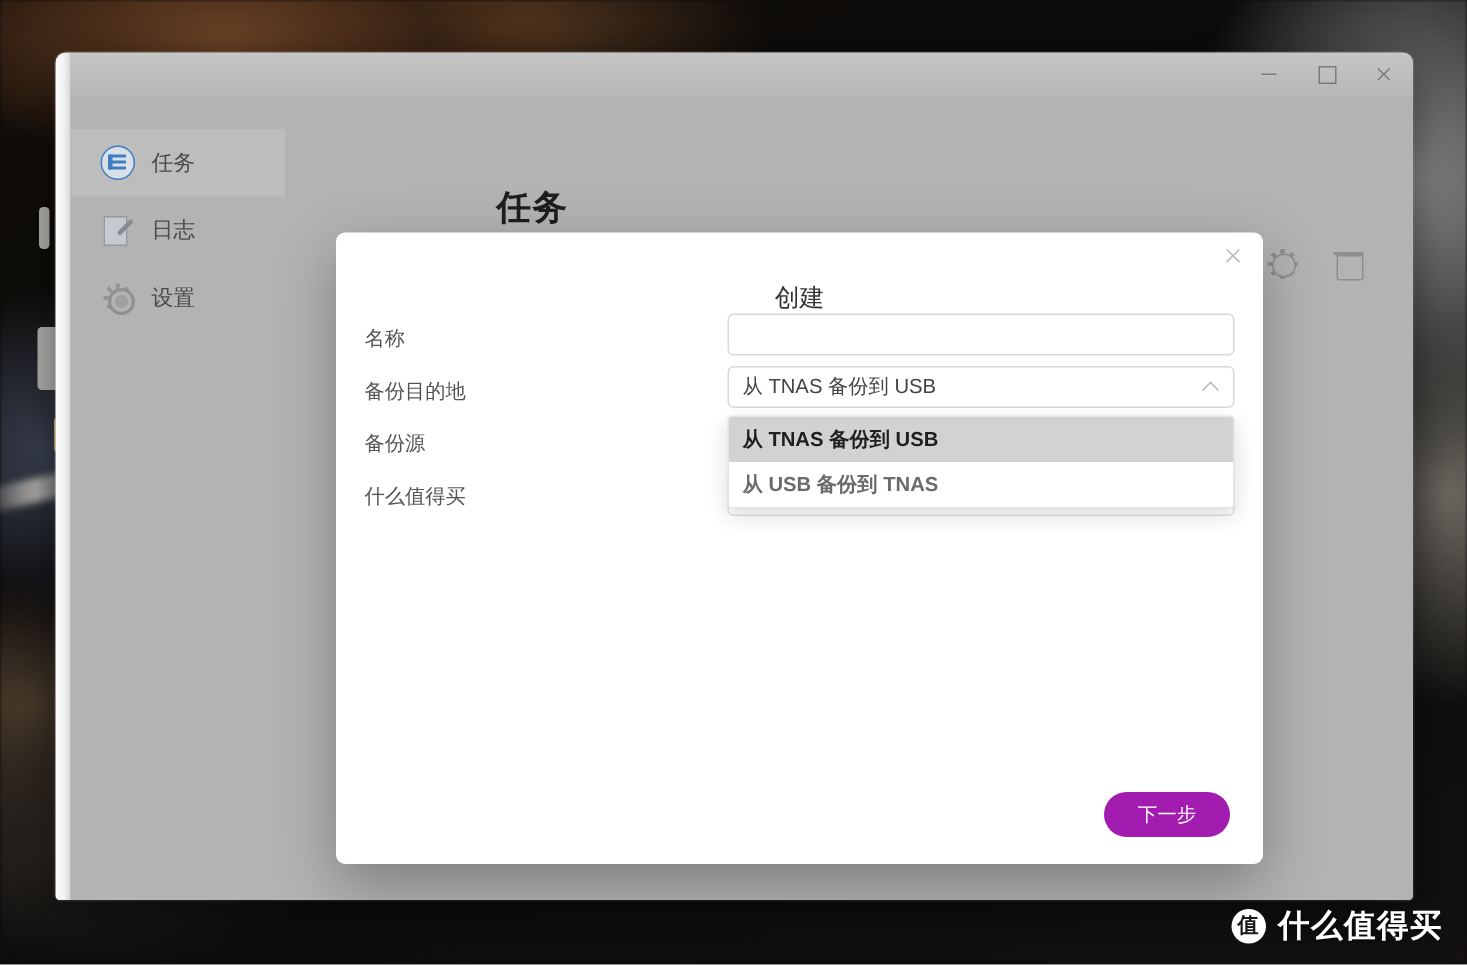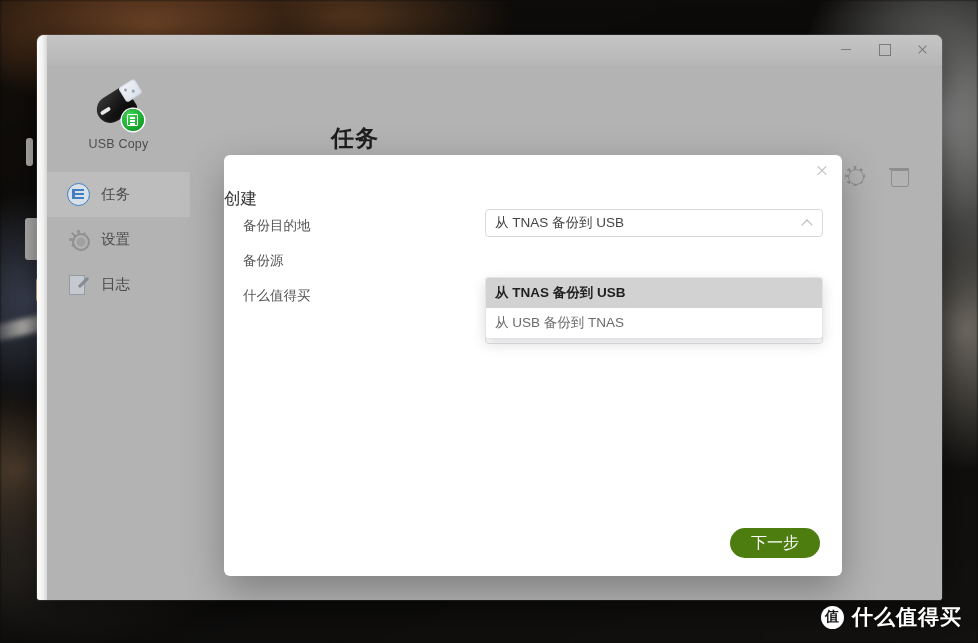--- a/index.html
+++ b/index.html
@@ -225,21 +225,21 @@
   }
 
   
   #modal {
     position: absolute; left: 187px; top: 120px; width: 618px; height: 421px;
     background: #ffffff;
     border-radius: 6px;
     box-shadow: 0 14px 40px rgba(0,0,0,0.30);
   }
   #modal-title {
-    position: absolute; left: 0; right: 0; top: 33px; text-align: left;
+    position: absolute; left: 0; right: 0; top: 33px; text-align: center;
     font-size: 16.5px; color: #333333; font-family: Liberation Serif, serif;
   }
   #modal-close {
     position: absolute; right: 12px; top: 7px; width: 16px; height: 16px;
     opacity: 0.42; cursor: default;
   }
   #modal-close::before, #modal-close::after {
     content: ""; position: absolute; left: 2px; top: 7.5px; width: 12px; height: 1.2px; background: #555;
   }
   #modal-close::before { transform: rotate(45deg); }
@@ -290,33 +290,33 @@
     position: absolute; left: 261px; top: 68px; width: 338px;
     background: #ffffff;
     border: 1px solid #e2e4e8;
     border-radius: 3px;
     box-shadow: 0 5px 14px rgba(0,0,0,0.14);
     overflow: hidden;
     z-index: 5;
   }
   .dd-opt {
     height: 30px; display: flex; align-items: center; padding: 0 9px;
-    font-size: 13.5px; color: #6b6b6b; cursor: default;
+    font-size: 13.5px; color: #6b6b6b; cursor: default; font-weight: bold;
   }
   .dd-opt.selected {
     background: #d2d2d2; color: #1f1f1f; font-weight: bold;
   }
 
   #modal-footer {
     position: absolute; right: 22px; bottom: 18px;
   }
   #next-button {
     min-width: 84px; height: 30px; padding: 0 21px;
     border: none; border-radius: 15px;
-    background: #4d7c0f; color: #ffffff; font-size: 16px;
+    background: #a21caf; color: #ffffff; font-size: 13px;
     cursor: default;
     font-family: "Liberation Sans", "DejaVu Sans", sans-serif;
   }
 
   
   #watermark {
     position: absolute; right: 16px; bottom: 12px;
     display: flex; align-items: center; gap: 8px;
     color: #ffffff; font-size: 21px; font-weight: bold;
     text-shadow: 0 1px 3px rgba(0,0,0,0.55);
@@ -345,62 +345,57 @@
 
     <div id="titlebar">
       <div id="window-controls">
         <div class="wc-btn wc-min"></div>
         <div class="wc-btn wc-max"></div>
         <div class="wc-btn wc-close"></div>
       </div>
     </div>
 
     <div id="sidebar">
-      <div id="app-brand">
-        <div id="usb-icon-wrap">
-          <div id="usb-body"></div>
-          <div id="usb-cap"></div>
-          <div id="usb-highlight"></div>
-          <div id="usb-badge">
-              <span></span>
-            </div>
-        </div>
-        <div id="brand-label">USB Copy</div>
-      </div>
 
       <div id="nav-list">
         <div class="nav-item active">
           <span class="nav-ico ico-tasks"></span>
           <span>任务</span>
         </div>
         <div class="nav-item">
+          <span class="nav-ico ico-log"></span>
+          <span>日志</span>
+        </div>
+        <div class="nav-item">
           <span class="nav-ico ico-gear"></span>
           <span>设置</span>
-        </div>
-        <div class="nav-item">
-          <span class="nav-ico ico-log"></span>
-          <span>日志</span>
         </div>
       </div>
     </div>
 
     <div id="main">
       <div id="page-title">任务</div>
       <div id="toolbar">
         <div class="tb-ico tb-add"></div>
         <div class="tb-ico tb-gear"></div>
         <div class="tb-ico tb-trash"></div>
       </div>
     </div>
 
     <div id="modal">
       <div id="modal-close"></div>
       <div id="modal-title">创建</div>
 
       <div id="form">
+        <div class="field-row">
+          <div class="field-label">名称</div>
+          <div class="field-ctl">
+            <input class="txt-input" type="text" value="" style="">
+          </div>
+        </div>
 
         <div class="field-row">
           <div class="field-label">备份目的地</div>
           <div class="field-ctl">
             <div class="select-box">
               <span>从 TNAS 备份到 USB</span>
               <span class="chevron-up"></span>
             </div>
           </div>
         </div>

